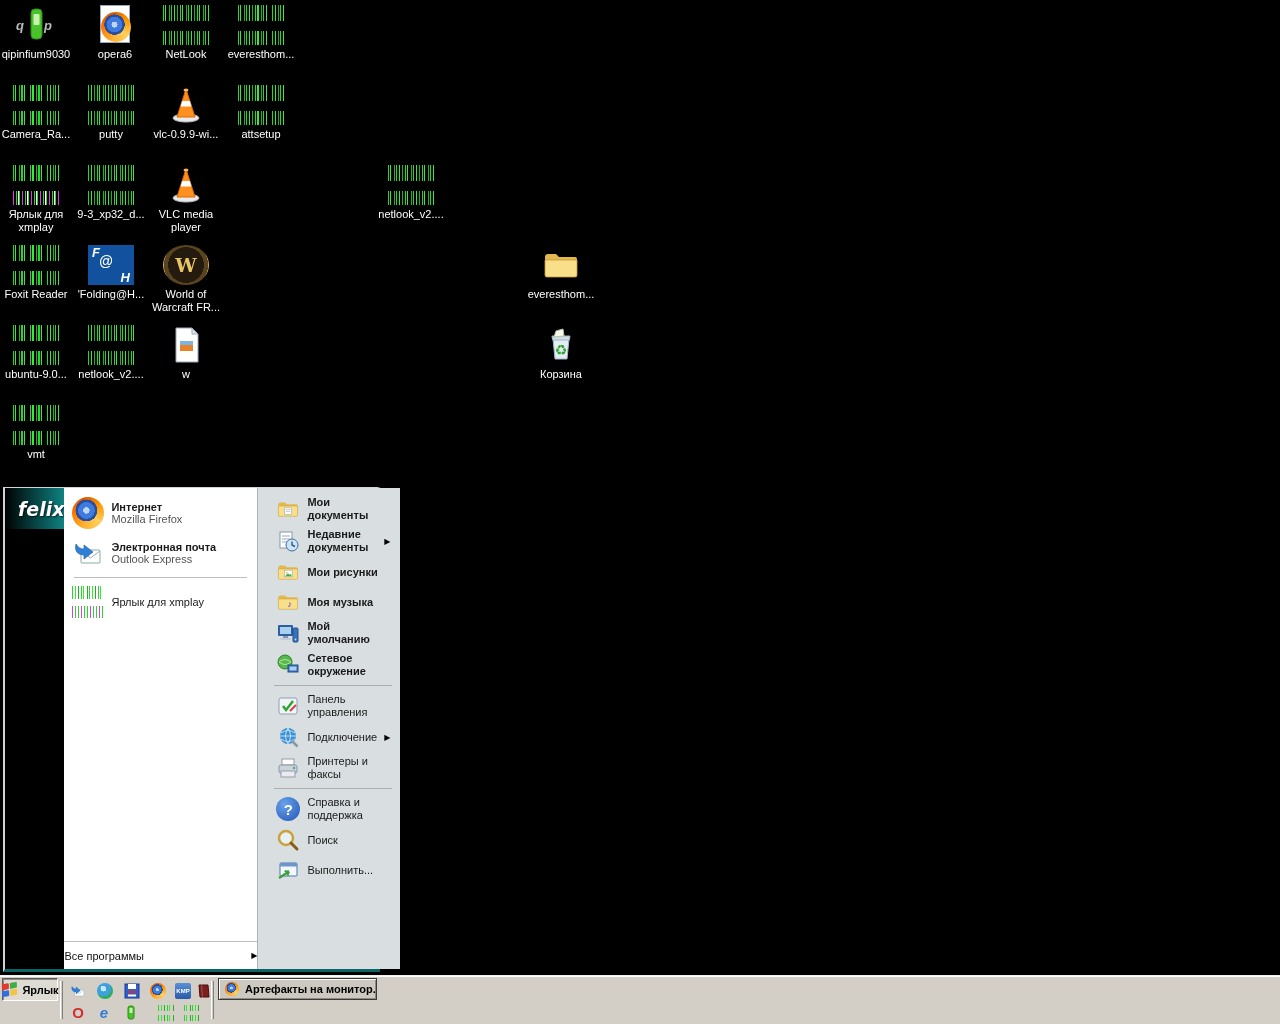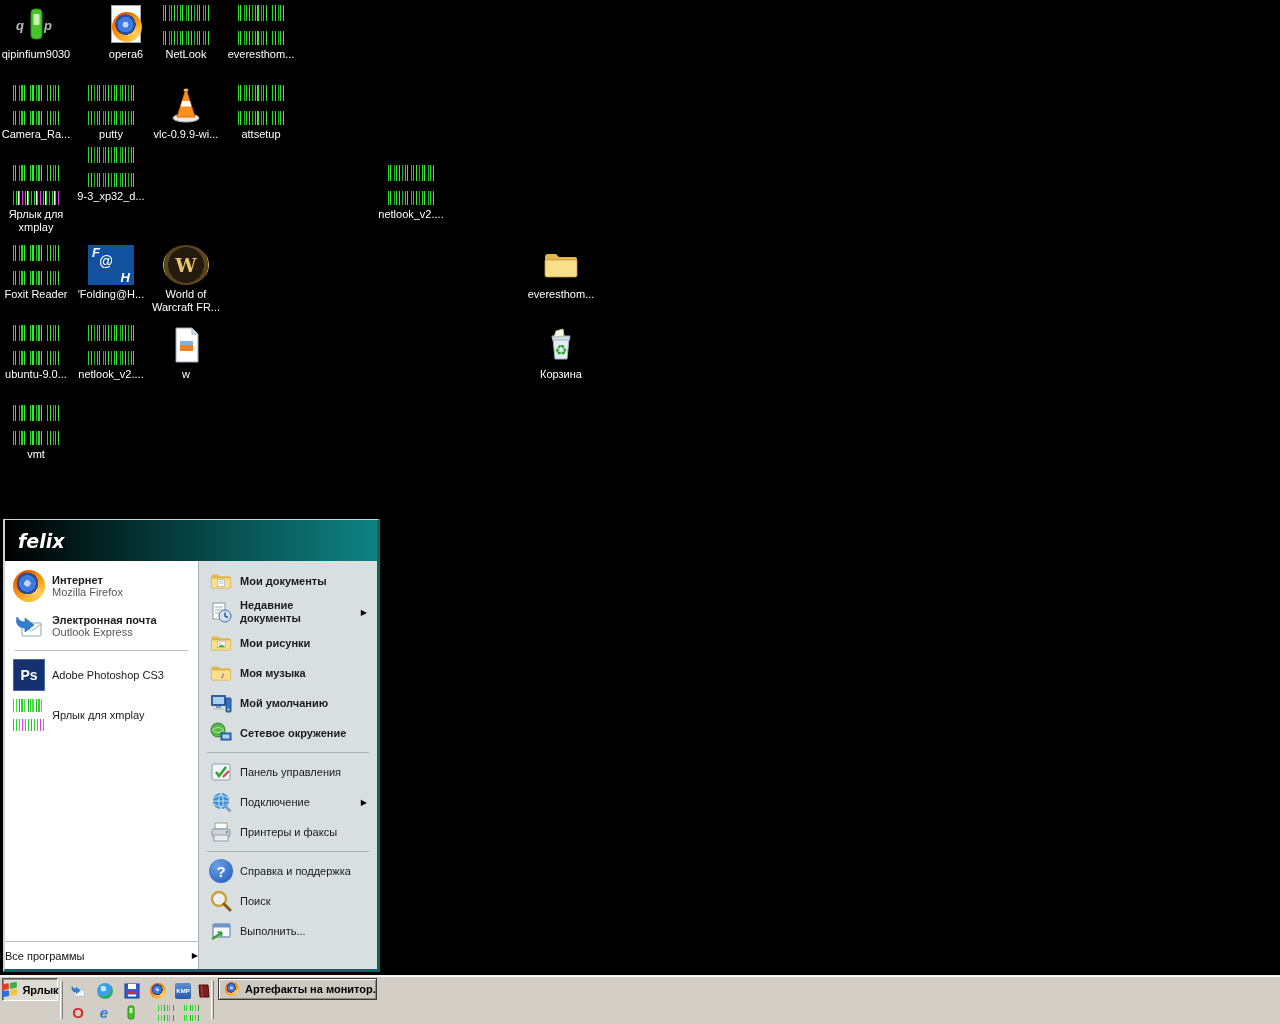--- a/index.html
+++ b/index.html
@@ -56,28 +56,28 @@
   .opsm { color:#d03030; font-weight:bold; font-size:15px; }
   .iesm { color:#2e7bd6; font-weight:bold; font-style:italic; font-size:15px; }
 
   .flag { display:grid; grid-template-columns:7px 7px; gap:1px; transform:skewY(-8deg) rotate(-2deg); }
   .flag i { display:block; height:6px; border-radius:1px; }
 
   
   #start-menu { position:absolute; left:3px; top:487px; width:377px; bottom:52px; z-index:20;
     border-top:1px solid #cfd4d4; border-left:2px solid #cfd4d4;
     border-right:3px solid #0b6565; border-bottom:3px solid #0b6565;
-    box-shadow:2px 2px 4px rgba(0,0,0,0.6); display:flex; flex-direction:column;margin-top:32px; }
+    box-shadow:2px 2px 4px rgba(0,0,0,0.6); display:flex; flex-direction:row; }
   .sm-header { height:41px; flex:none; background:linear-gradient(90deg,#000 0%,#063c3c 45%,#0f8282 100%);
     display:flex; align-items:center; padding-left:13px; }
   .sm-user { color:#fff; font-size:19px; font-weight:bold; font-style:italic;
     font-family:"DejaVu Sans","Liberation Sans",sans-serif; text-shadow:1px 1px 2px rgba(0,0,0,.7); }
   .sm-body { flex:1; display:flex; min-height:0; }
   .sm-left { width:193px; background:#fff; display:flex; flex-direction:column; padding-top:5px; }
-  .sm-right { flex:1; background:#d9dee0; border-left:1px solid #aab4b6; padding:5px 4px 2px 4px;
+  .sm-right { flex:1; background:#d9dee0; border-left:1px solid #aab4b6; padding:5px 4px 2px 12px;
     display:flex; flex-direction:column; }
   .sm-item { display:flex; align-items:center; gap:7px; padding:3px 6px; font-size:11px; color:#1a1a1a; cursor:default; }
   .sm-left .sm-item { padding:4px 8px; min-height:40px; }
   .sml-text b { display:block; font-size:11px; }
   .sml-text span { display:block; font-size:11px; color:#555; }
   .sm-sep-l { border-top:1px solid #bdbdbd; margin:4px 10px; }
   .sm-sep-r { border-top:1px solid #a8b0b4; margin:4px 4px; }
   .smr-label { flex:1; max-width:122px; line-height:13px; }
   .smr-label.bold { font-weight:bold; }
   .sm-arrow { font-size:8px; color:#000; margin-left:auto; }
@@ -109,21 +109,21 @@
 <div id="screen">
   <div id="icons-layer">
       <div class="desk-icon" style="left: -3px; top: 5px;"><span class="ic i44 ">
           <svg viewBox="0 0 44 40">
             <text x="2" y="25" font-size="13" font-weight="bold" font-style="italic" fill="#b9b9b9">q</text>
             <text x="30" y="25" font-size="13" font-weight="bold" font-style="italic" fill="#b9b9b9">p</text>
             <rect x="17" y="4" width="11" height="30" rx="4" fill="#49c32c" stroke="#2c8f12"></rect>
             <rect x="19.5" y="9" width="6" height="11" rx="1" fill="#c8f0b0"></rect>
           </svg>
         </span><div class="desk-label">qipinfium9030</div></div>
-      <div class="desk-icon" style="left: 87px; top: 5px;"><span class="ic i44 pgwrap">
+      <div class="desk-icon" style="left: 76px; top: 5px;"><span class="ic i44 pgwrap">
           <i class="pg"></i>
           <i class="ff ffp"></i>
         </span><div class="desk-label">opera6</div></div>
       <div class="desk-icon" style="left: 147px; top: 5px;"><span class="ic i44 glx">
           <i class="gb"></i>
           <i class="gb gb2"></i>
         </span><div class="desk-label">NetLook</div></div>
       <div class="desk-icon" style="left: 222px; top: 5px;"><span class="ic i44 glx">
           <i class="gb"></i>
           <i class="gb gb2"></i>
@@ -146,24 +146,33 @@
         </span><div class="desk-label">vlc-0.9.9-wi...</div></div>
       <div class="desk-icon" style="left: 222px; top: 85px;"><span class="ic i44 glx">
           <i class="gb"></i>
           <i class="gb gb2"></i>
         </span><div class="desk-label">attsetup</div></div>
       <div class="desk-icon" style="left: -3px; top: 165px;"><span class="ic i44 glx glxp">
           <i class="gb"></i>
           <i class="gb gb2"></i>
         </span><div class="desk-label">Ярлык для
 xmplay</div></div>
-      <div class="desk-icon" style="left: 72px; top: 147px;"><span class="ic i44 glx">
+      <div class="desk-icon" style="left: 72px; top: 165px;"><span class="ic i44 glx">
           <i class="gb"></i>
           <i class="gb gb2"></i>
         </span><div class="desk-label">9-3_xp32_d...</div></div>
+      <div class="desk-icon" style="left: 147px; top: 165px;"><span class="ic i44 ">
+          <svg viewBox="0 0 40 40">
+            <ellipse cx="20" cy="33" rx="13" ry="4" fill="#e9e9e9" stroke="#bbb"></ellipse>
+            <polygon points="20,4 29,32 11,32" fill="#ff8f1f" stroke="#d96f00"></polygon>
+            <polygon points="16.2,16 23.8,16 25.4,21.5 14.6,21.5" fill="#fff"></polygon>
+            <ellipse cx="20" cy="5" rx="2.5" ry="1.6" fill="#ffb25e"></ellipse>
+          </svg>
+        </span><div class="desk-label">VLC media
+player</div></div>
       <div class="desk-icon" style="left: 372px; top: 165px;"><span class="ic i44 glx">
           <i class="gb"></i>
           <i class="gb gb2"></i>
         </span><div class="desk-label">netlook_v2....</div></div>
       <div class="desk-icon" style="left: -3px; top: 245px;"><span class="ic i44 glx">
           <i class="gb"></i>
           <i class="gb gb2"></i>
         </span><div class="desk-label">Foxit Reader</div></div>
       <div class="desk-icon" style="left: 72px; top: 245px;"><span class="ic i44 fah">
           <i class="fF">F</i>
@@ -230,26 +239,20 @@
                 <path d="M9 14 L18.5 21 L28 14" stroke="#9ab" fill="none"></path>
                 <path d="M4 7 C2 14 6 18 12 18 L12 22 L21 15 L12 8 L12 12 C8 12 6 10 4 7 Z" fill="#2f7fd6" stroke="#1a5aa8" stroke-width="0.6"></path>
               </svg>
             </span>
             <span class="sml-text">
               <b>Электронная почта</b>
               <span>Outlook Express</span>
             </span>
           </div>
           <div class="sm-sep-l"></div>
-          <div class="sm-item">
-            <span class="ic i32 ps">Ps</span>
-            <span class="sml-text">
-              <b style="font-weight: normal;">Adobe Photoshop CS3</b>
-            </span>
-          </div>
           <div class="sm-item">
             <span class="ic i32 glx glxp">
               <i class="gb"></i>
               <i class="gb gb2"></i>
             </span>
             <span class="sml-text">
               <b style="font-weight: normal;">Ярлык для xmplay</b>
             </span>
           </div>
           <div class="sm-spacer"></div>

